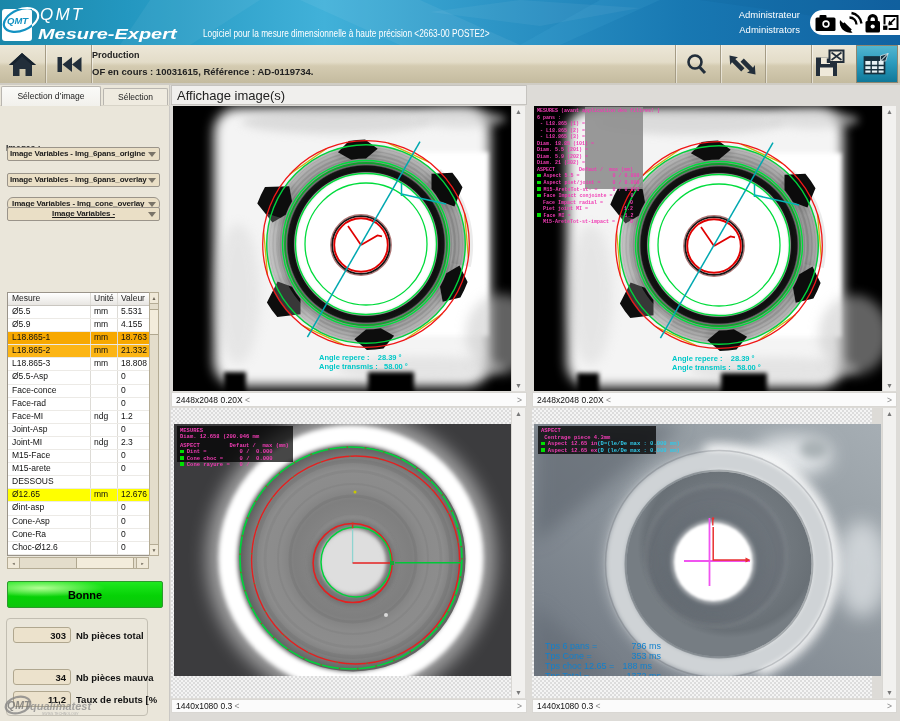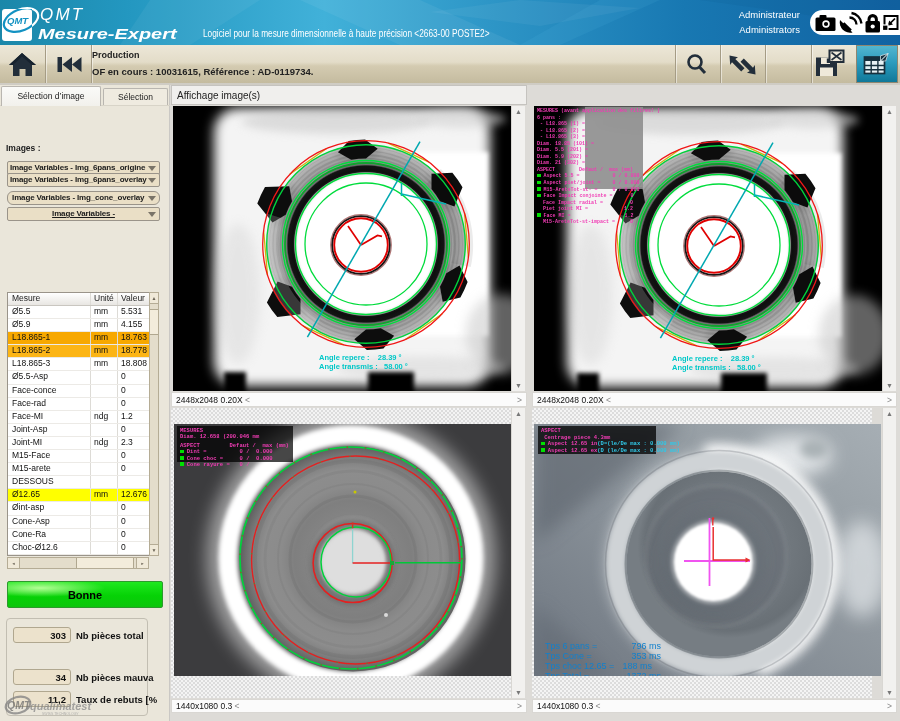--- a/index.html
+++ b/index.html
@@ -55,21 +55,21 @@
 #statbox { position:absolute; left:6px; top:533px; width:142px; height:98px; border:1px solid #c2beb2; border-radius:4px; }
 .statfld { position:absolute; left:13px; width:58px; height:16px; background:#ece2cc; border:1px solid #b0a78f; border-radius:3px;
   font-size:9.5px; font-weight:bold; color:#111; text-align:right; padding:2px 4px 0 0; }
 .statlbl { position:absolute; left:76px; font-size:9.5px; font-weight:bold; color:#111; white-space:nowrap; }
 
 
 #wmark { position:absolute; left:4px; top:609px; opacity:0.75; }
 
 
 #main { position:absolute; left:170px; top:85px; width:730px; height:636px; background:#dddbd7; }
-.ptitle { position:absolute; font-size:10px; color:#222; background:#f0efed; border:1px solid #c5c3bf; }
+.ptitle { position:absolute; font-size:13px; color:#222; background:#f0efed; border:1px solid #c5c3bf; }
 .imgbox { position:absolute; background:#000; overflow:hidden; }
 .vsb { position:absolute; width:14px; background:#f2f1ef; border-left:1px solid #d9d7d3; }
 .vsb .ar { position:absolute; left:0; width:100%; text-align:center; font-size:7px; color:#777; }
 .lblrow { position:absolute; background:#fbfbfb; font-size:8.5px; color:#111; border:1px solid #d9d7d3; }
 .checker { position:absolute; background:
   repeating-conic-gradient(#f4f4f4 0% 25%, #dcdcdc 0% 50%) 0 0 / 4px 4px; }
 .gsq { display:inline-block; width:3.5px; height:3.5px; background:#00e000; }
 </style>
 </head>
 <body>
@@ -178,23 +178,23 @@
   </div>
   <div id="prod1">Production</div>
   <div id="prod2">OF en cours : 10031615, Référence : AD-0119734.</div>
   <div id="tbstrip"></div>
 
   <div id="left">
     <div class="tab" id="tab1">Sélection d’image</div>
     <div class="tab" id="tab2">Sélection</div>
     <div id="tabline"></div>
     <div id="lbl-images">Images :</div>
-    <div class="dd" style="top:76px;">Image Variables - Img_6pans_origine<span class="tri"></span></div>
+    <div class="dd" style="top:62px;">Image Variables - Img_6pans_origine<span class="tri"></span></div>
     <div class="dd" style="top:88px;">Image Variables - Img_6pans_overlay<span class="tri"></span></div>
-    <div class="dd" style="top:106px;border-radius:6px;">&nbsp;Image Variables - Img_cone_overlay<span class="tri"></span></div>
+    <div class="dd" style="top:112px;border-radius:6px;">&nbsp;Image Variables - Img_cone_overlay<span class="tri"></span></div>
     <div class="dd" style="top:122px;text-align:center;padding-left:0;text-decoration:underline;">Image Variables -<span class="tri"></span></div>
 
     <div id="mtable">
       <div class="hdr">
           <div class="c1">Mesure</div>
           <div class="c2">Unité</div>
           <div class="c3">Valeur</div>
         </div>
       <div class="row">
           <div class="c1">Ø5.5</div>
@@ -207,21 +207,21 @@
           <div class="c3">4.155</div>
         </div>
       <div class="row" style="background:#f7a800;">
           <div class="c1">L18.865-1</div>
           <div class="c2">mm</div>
           <div class="c3">18.763</div>
         </div>
       <div class="row" style="background:#fcb515;">
           <div class="c1">L18.865-2</div>
           <div class="c2">mm</div>
-          <div class="c3">18.778</div>
+          <div class="c3">21.332</div>
         </div>
       <div class="row">
           <div class="c1">L18.865-3</div>
           <div class="c2">mm</div>
           <div class="c3">18.808</div>
         </div>
       <div class="row">
           <div class="c1">Ø5.5-Asp</div>
           <div class="c2"></div>
           <div class="c3">0</div>

